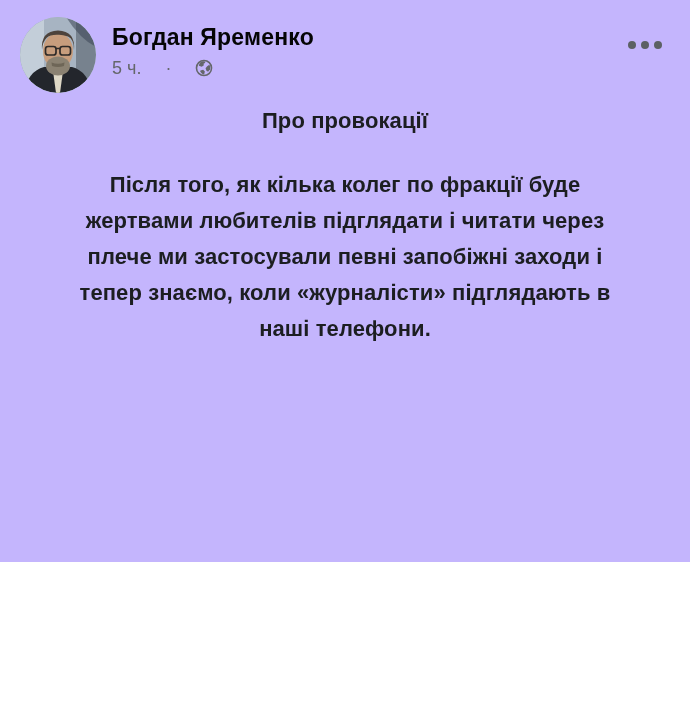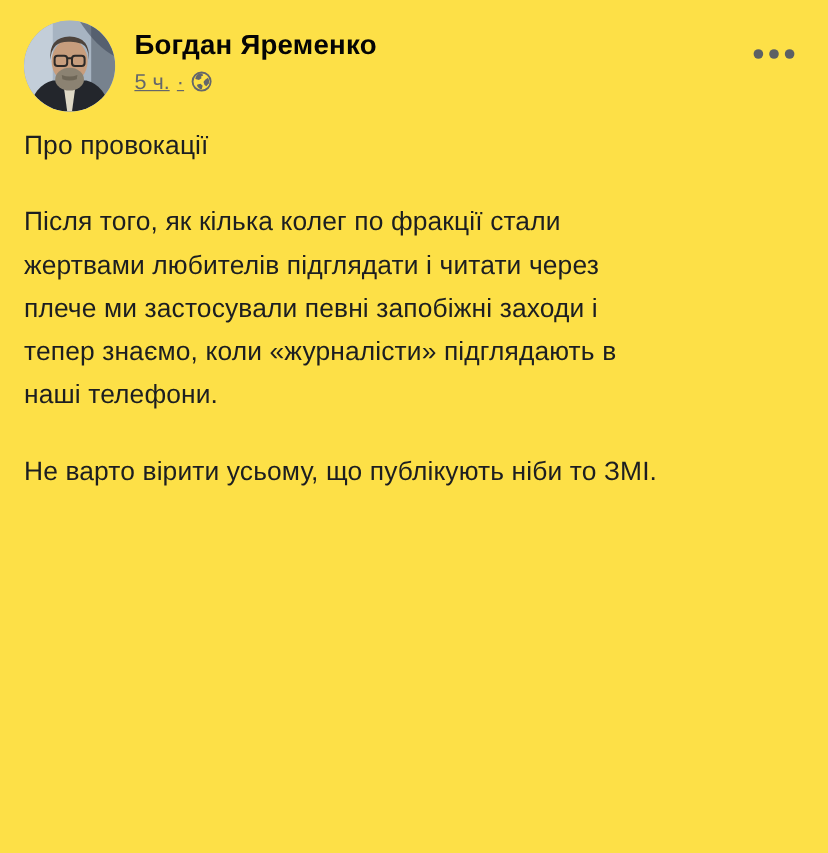--- a/index.html
+++ b/index.html
@@ -1,22 +1,23 @@
 <!DOCTYPE html>
 <html><head>
 <meta charset="utf-8">
 <style>
   html,body { margin:0; padding:0; background:#ffffff; }
   body { font-family:"Liberation Sans", sans-serif; }
   .post {
     position:relative;
-    width:690px; height:711px;
-    background:#fde047;
+    width:690px; height:562px;
+    background:#c4b5fd;
     overflow:hidden;
     box-sizing:border-box;
+    text-align:center;
   }
   .header {
     display:flex;
     align-items:flex-start;
     padding:17px 20px 0 20px;
     position:relative;
   }
   .avatar {
     width:76px; height:76px;
     border-radius:50%;
@@ -32,25 +33,24 @@
     font-weight:700;
     color:#050505;
     letter-spacing:.2px;
     line-height:28px;
     cursor:pointer;
   }
   .meta {
     margin-top:6px;
     display:flex;
     align-items:center;
-    gap:6px;
+    gap:24px;
     font-size:18px;
     color:#65676b;
     line-height:22px;
-    text-decoration:underline;
   }
   .meta .timestamp { cursor:pointer; }
   .globe { display:inline-block; width:18px; height:18px; }
   .menu-dots {
     position:absolute;
     right:24px; top:37px;
     display:flex;
     gap:5px;
     padding:4px;
     cursor:pointer;
@@ -63,20 +63,21 @@
   .body {
     padding:10px 20px 0 20px;
     font-size:22px;
     line-height:36px;
     color:#1c1e21;
     letter-spacing:.1px;
   }
   .body p {
     margin:0 0 28px 0;
     white-space:pre-wrap;
+    font-weight:bold;
   }
 </style>
 </head>
 <body>
 
 <div class="post">
 
   <div class="header">
 
     <div class="avatar">
@@ -127,21 +128,20 @@
     <div class="menu-dots">
       <i></i>
       <i></i>
       <i></i>
     </div>
 
   </div>
 
   <div class="body">
     <p>Про провокації</p>
-    <p>Після того, як кілька колег по фракції стали
+    <p>Після того, як кілька колег по фракції буде
 жертвами любителів підглядати і читати через
 плече ми застосували певні запобіжні заходи і
 тепер знаємо, коли «журналісти» підглядають в
 наші телефони.</p>
-    <p>Не варто вірити усьому, що публікують ніби то ЗМІ.</p>
   </div>
 
 </div>
 
 </body></html>

